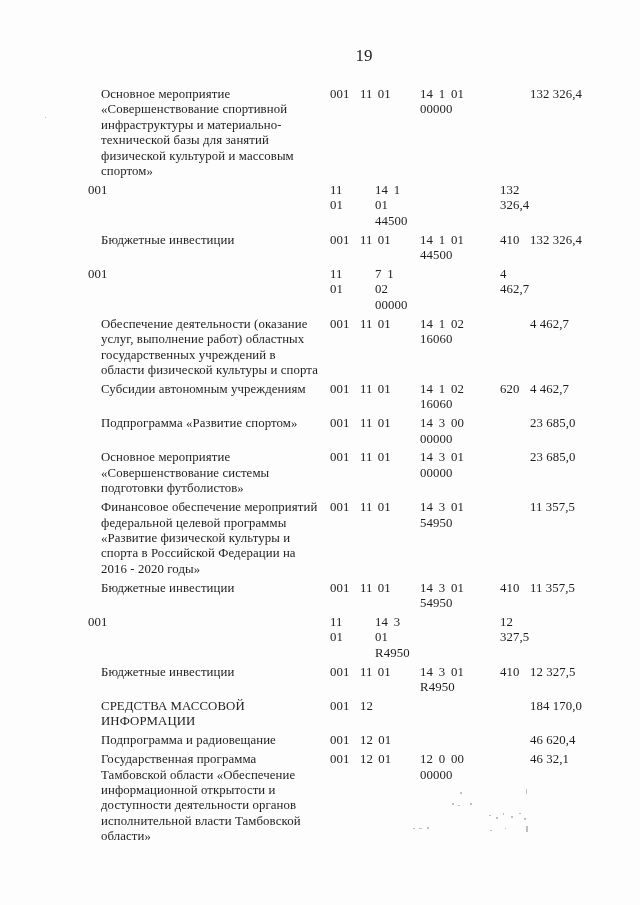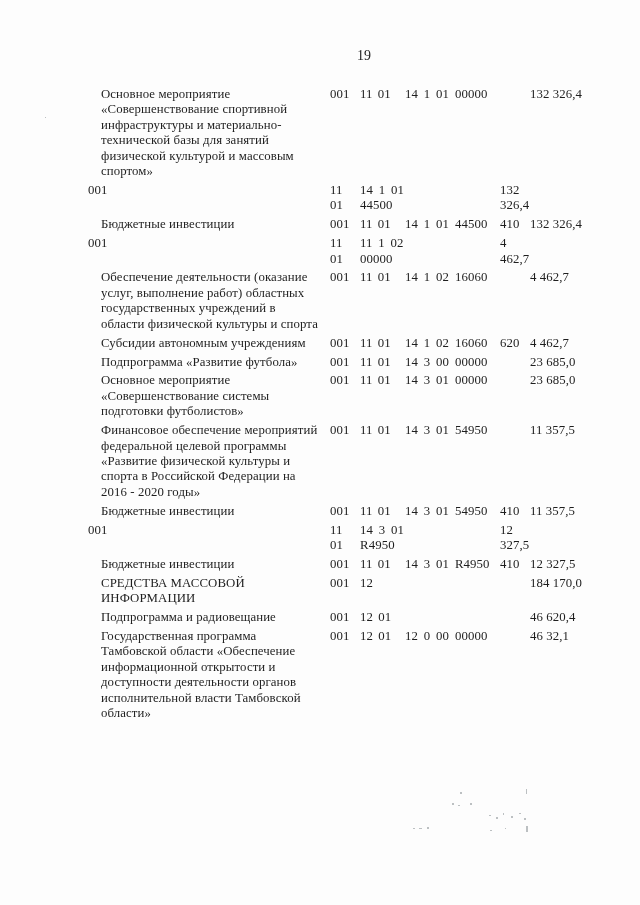--- a/index.html
+++ b/index.html
@@ -15,21 +15,21 @@
     font-family: "Liberation Serif", "DejaVu Serif", serif;
     color: var(--text-color, #1e1e1e);
     overflow: hidden;
   }
   .page-number {
     position: absolute;
     top: 48px;
     left: 88px;
     width: 552px;
     text-align: center;
-    font-size: 14px;
+    font-size: 17px;
     line-height: 15.4px;
   }
   .budget-table {
     position: absolute;
     top: 87px;
     left: 88px;
     width: 512px;
   }
   .row {
     display: grid;
@@ -37,21 +37,21 @@
     align-items: start;
     margin-bottom: 3.5px;
   }
   .cell {
     font-size: 12.8px;
     line-height: 15.4px;
     letter-spacing: 0.1px;
   }
   .cell.name   { white-space: pre-line; padding-right: 8px; margin-left: 13px; }
   .cell.rzpr   { word-spacing: 2px; }
-  .cell.csr    { word-spacing: 2.5px; }
+  .cell.csr    { word-spacing: 2.5px; margin-left: 15px; }
   .cell.amount { text-align: left; }
   
   .speckle {
     position: absolute;
     background: var(--speckle-color, #9aa0a3);
     opacity: 0.65;
   }
 </style>
 </head>
 <body>
@@ -88,21 +88,21 @@
     <div class="cell grbs">001</div>
     <div class="cell rzpr">11 01</div>
     <div class="cell csr">14 1 01 44500</div>
     <div class="cell vr">410</div>
     <div class="cell amount">132 326,4</div>
   </div>
 
   <div class="row">
     <div class="cell grbs">001</div>
     <div class="cell rzpr">11 01</div>
-    <div class="cell csr">11 1 02 00000</div>
+    <div class="cell csr">7 1 02 00000</div>
     <div class="cell vr"></div>
     <div class="cell amount">4 462,7</div>
   </div>
 
   <div class="row">
     <div class="cell name">Обеспечение деятельности (оказание
 услуг, выполнение работ) областных
 государственных учреждений в
 области физической культуры и спорта</div>
     <div class="cell grbs">001</div>
@@ -115,21 +115,21 @@
   <div class="row">
     <div class="cell name">Субсидии автономным учреждениям</div>
     <div class="cell grbs">001</div>
     <div class="cell rzpr">11 01</div>
     <div class="cell csr">14 1 02 16060</div>
     <div class="cell vr">620</div>
     <div class="cell amount">4 462,7</div>
   </div>
 
   <div class="row">
-    <div class="cell name">Подпрограмма «Развитие футбола»</div>
+    <div class="cell name">Подпрограмма «Развитие спортом»</div>
     <div class="cell grbs">001</div>
     <div class="cell rzpr">11 01</div>
     <div class="cell csr">14 3 00 00000</div>
     <div class="cell vr"></div>
     <div class="cell amount">23 685,0</div>
   </div>
 
   <div class="row">
     <div class="cell name">Основное мероприятие
 «Совершенствование системы

